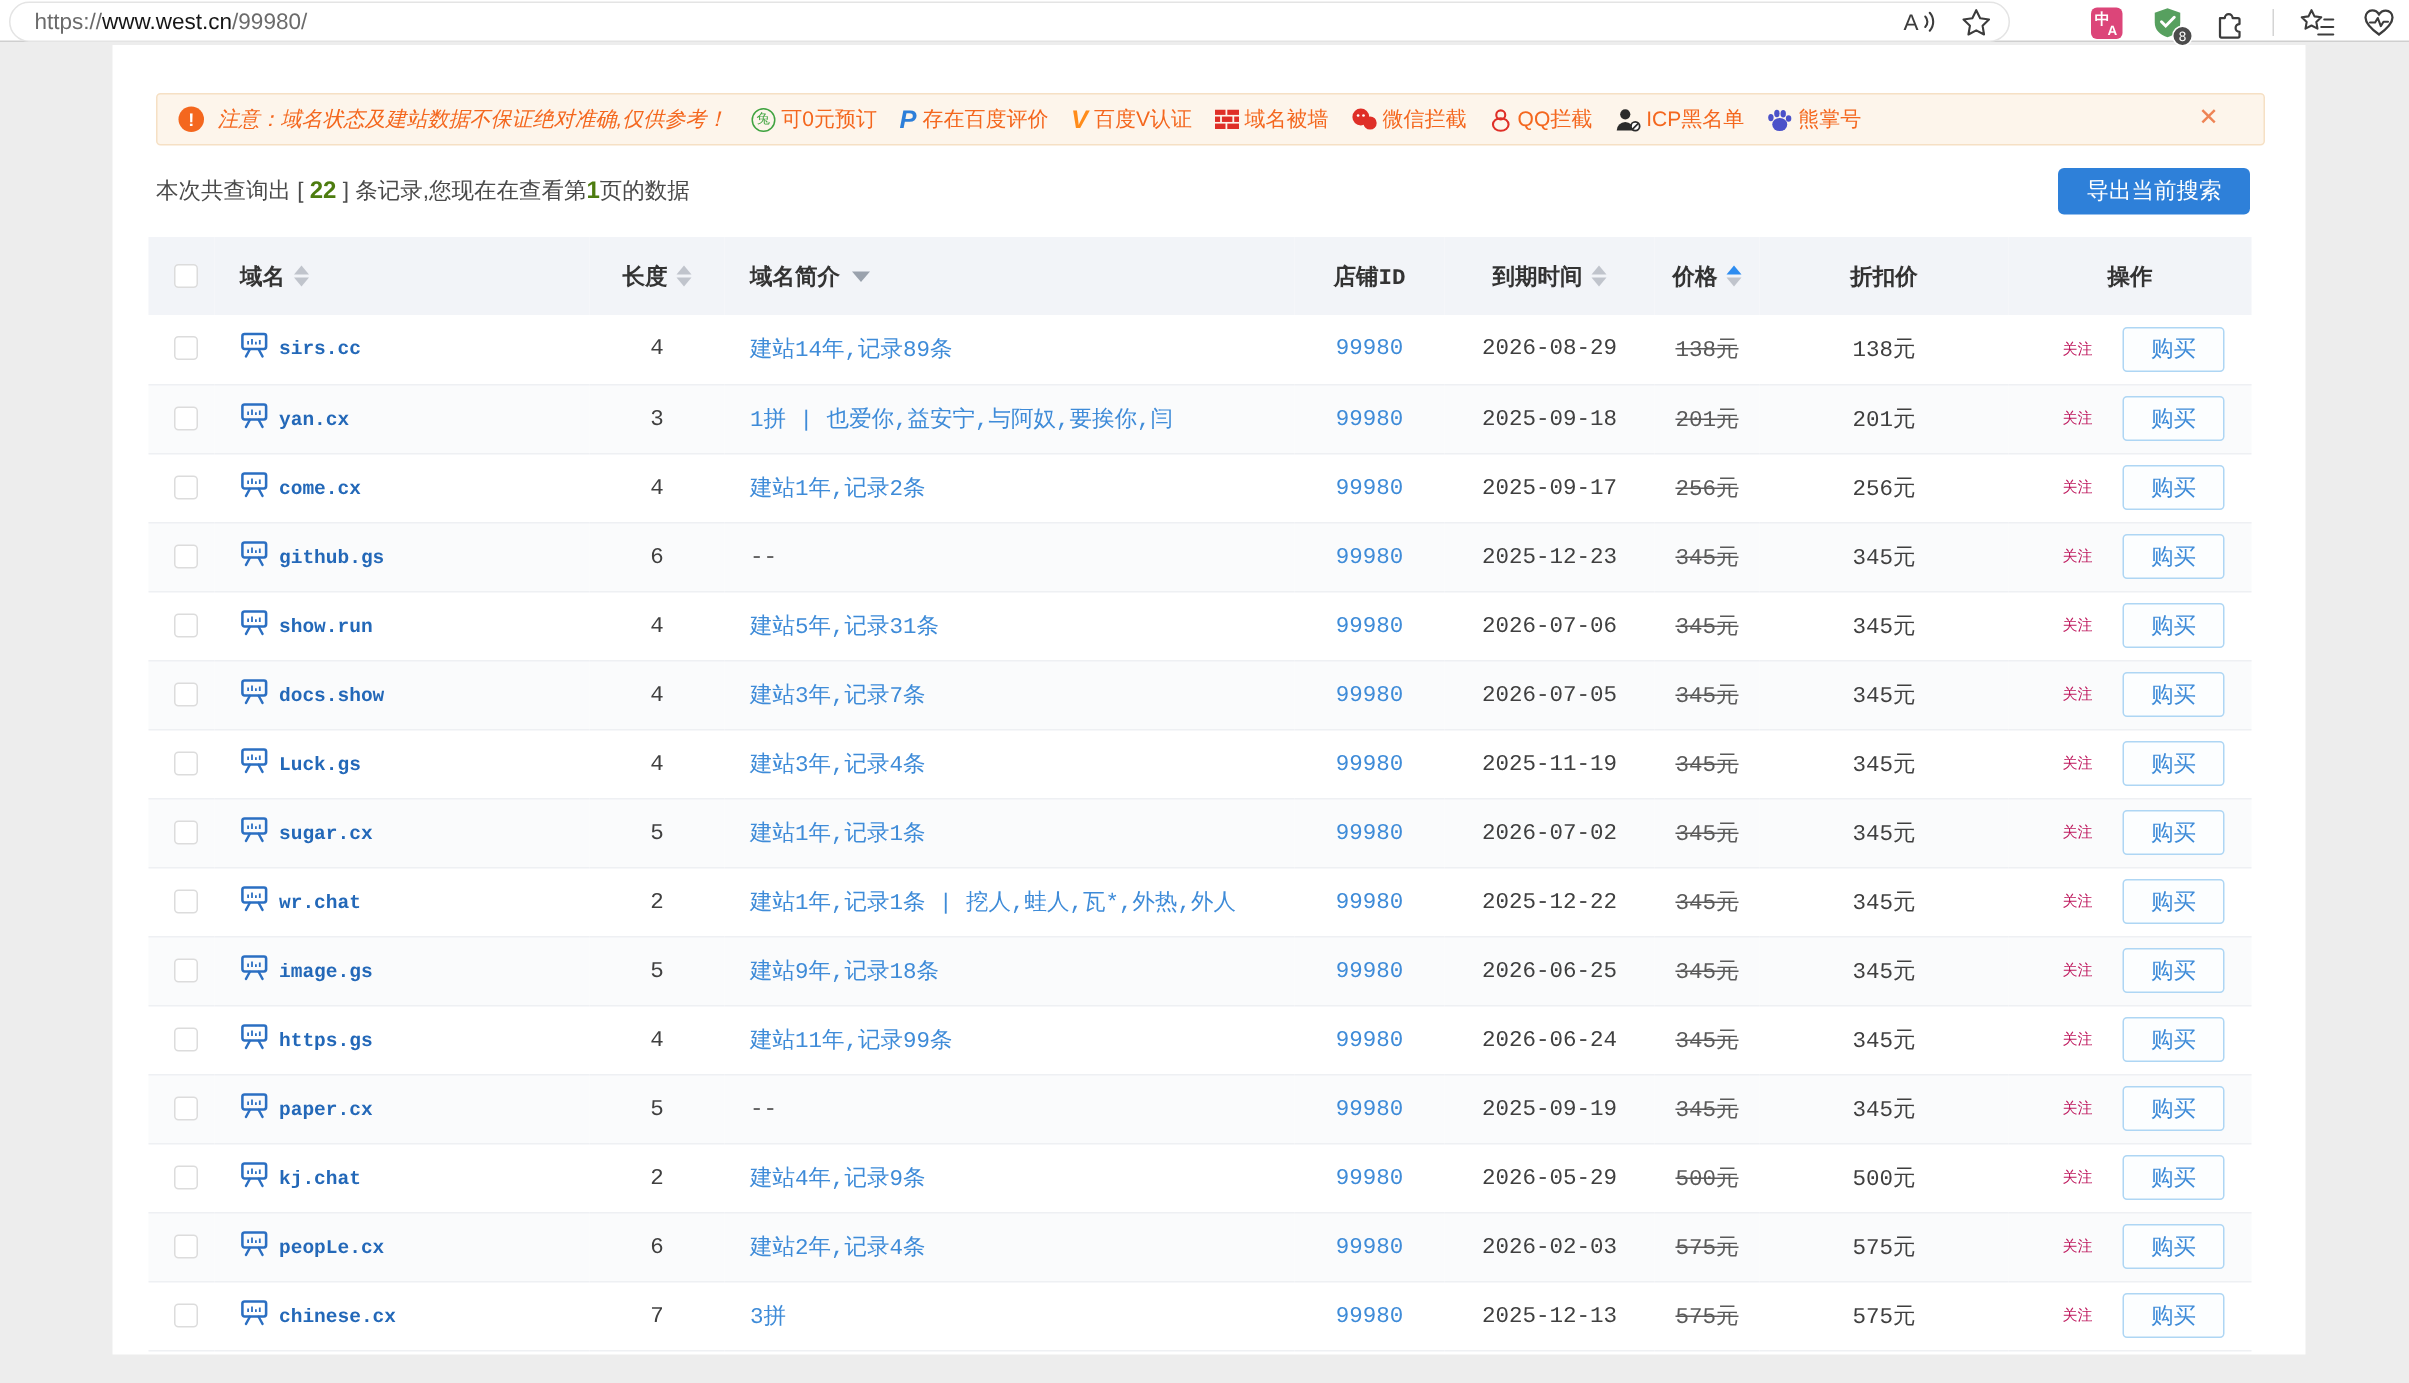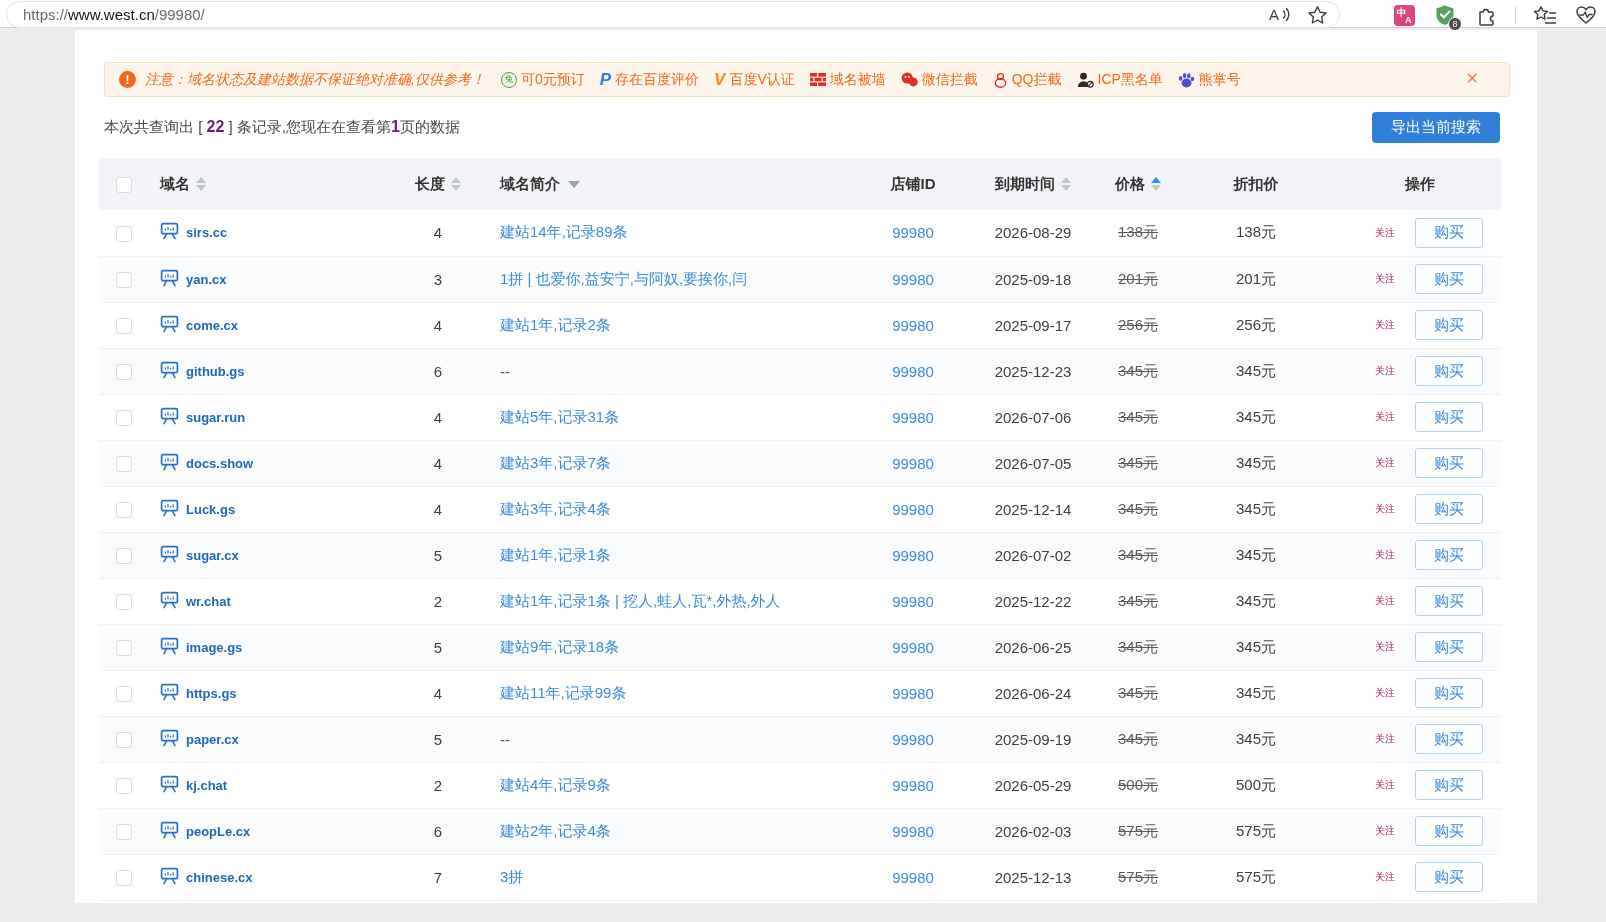--- a/index.html
+++ b/index.html
@@ -47,28 +47,28 @@
   .ic { display:inline-flex; align-items:center; justify-content:center; }
   .rabbit-c { width:16px; height:16px; border:1.4px solid #3fa33f; border-radius:50%;
     color:#3fa33f; font-size:9px; line-height:1; }
   .p-glyph { color:#2d7fd9; font-weight:bold; font-style:italic; font-size:17px; }
   .v-glyph { color:#ff8c1a; font-weight:bold; font-style:italic; font-size:17px; }
   .notice-close { position:absolute; right:30px; top:8px; color:#ee8455; font-size:16px;
     line-height:1; cursor:pointer; }
 
   .summary-row { position:absolute; left:29px; top:80px; width:1406px; height:34px; }
   .summary-text { position:absolute; left:0; top:8px; font-size:15px; color:#4a4a4a; white-space:pre; }
-  .red-num { color:#701a75; font-weight:bold; font-size:16px; }
+  .red-num { color:#4d7c0f; font-weight:bold; font-size:16px; }
   .export-btn { position:absolute; right:10px; top:2px; height:31px; padding:0 19px;
     background:#2e80d9; border:none; border-radius:4px; color:#fff; font-size:15px;
     font-family:inherit; cursor:pointer; }
 
   
   .table-wrap { position:absolute; left:24px; top:128px; width:1402px; }
-  table { border-collapse:collapse; width:1402px; table-layout:fixed; }
+  table { border-collapse:collapse; width:1402px; table-layout:fixed;font-family:Liberation Mono, monospace; }
   thead tr { background:#f2f4f8; height:52px; }
   th { font-size:15px; font-weight:bold; color:#333; padding:0; }
   tbody tr { height:46px; background:#fff; border-bottom:1px solid #eef0f3; }
   tbody tr.alt { background:#fafbfc; }
   td { font-size:15px; color:#3f3f3f; padding:0; }
 
   .col-check { width:44px; }  .col-domain { width:250px; }
   .col-len { width:90px; }    .col-desc { width:380px; }
   .col-shop { width:100px; }  .col-exp { width:140px; }
   .col-price { width:70px; }  .col-disc { width:166px; }
@@ -399,21 +399,21 @@
 
   <tr>
     <td class="tl"><span class="cb"></span></td>
     <td class="tl">
       <span class="d-icon">
         <svg width="19" height="18" viewBox="0 0 19 18" fill="none" stroke="#2b6fc2">
                   <rect x="1.6" y="1.6" width="15.8" height="10" rx="1.4" stroke-width="1.7"></rect>
                   <path d="M5.4 8.6 V6.4 M8 8.6 V5 M10.6 8.6 V6.8 M13.2 8.6 V5.6" stroke-width="1.2"></path>
                   <path d="M6.6 11.8 L4 16.6 M12.4 11.8 L15 16.6" stroke-width="1.6" stroke-linecap="round"></path>
                 </svg>
-      </span><a class="d-name">sugar.run</a>
+      </span><a class="d-name">show.run</a>
     </td>
     <td class="tc">4</td>
     <td class="tl"><a class="blue-link">建站5年,记录31条</a></td>
     <td class="tc"><a class="blue-link">99980</a></td>
     <td class="tc">2026-07-06</td>
     <td class="tc"><span class="price-old">345元</span></td>
     <td class="tc">345元</td>
     <td>
       <span class="act-inner">
         <a class="follow">关注</a>
@@ -454,21 +454,21 @@
         <svg width="19" height="18" viewBox="0 0 19 18" fill="none" stroke="#2b6fc2">
                   <rect x="1.6" y="1.6" width="15.8" height="10" rx="1.4" stroke-width="1.7"></rect>
                   <path d="M5.4 8.6 V6.4 M8 8.6 V5 M10.6 8.6 V6.8 M13.2 8.6 V5.6" stroke-width="1.2"></path>
                   <path d="M6.6 11.8 L4 16.6 M12.4 11.8 L15 16.6" stroke-width="1.6" stroke-linecap="round"></path>
                 </svg>
       </span><a class="d-name">Luck.gs</a>
     </td>
     <td class="tc">4</td>
     <td class="tl"><a class="blue-link">建站3年,记录4条</a></td>
     <td class="tc"><a class="blue-link">99980</a></td>
-    <td class="tc">2025-12-14</td>
+    <td class="tc">2025-11-19</td>
     <td class="tc"><span class="price-old">345元</span></td>
     <td class="tc">345元</td>
     <td>
       <span class="act-inner">
         <a class="follow">关注</a>
         <button class="buy">购买</button>
       </span>
     </td>
   </tr>
 

